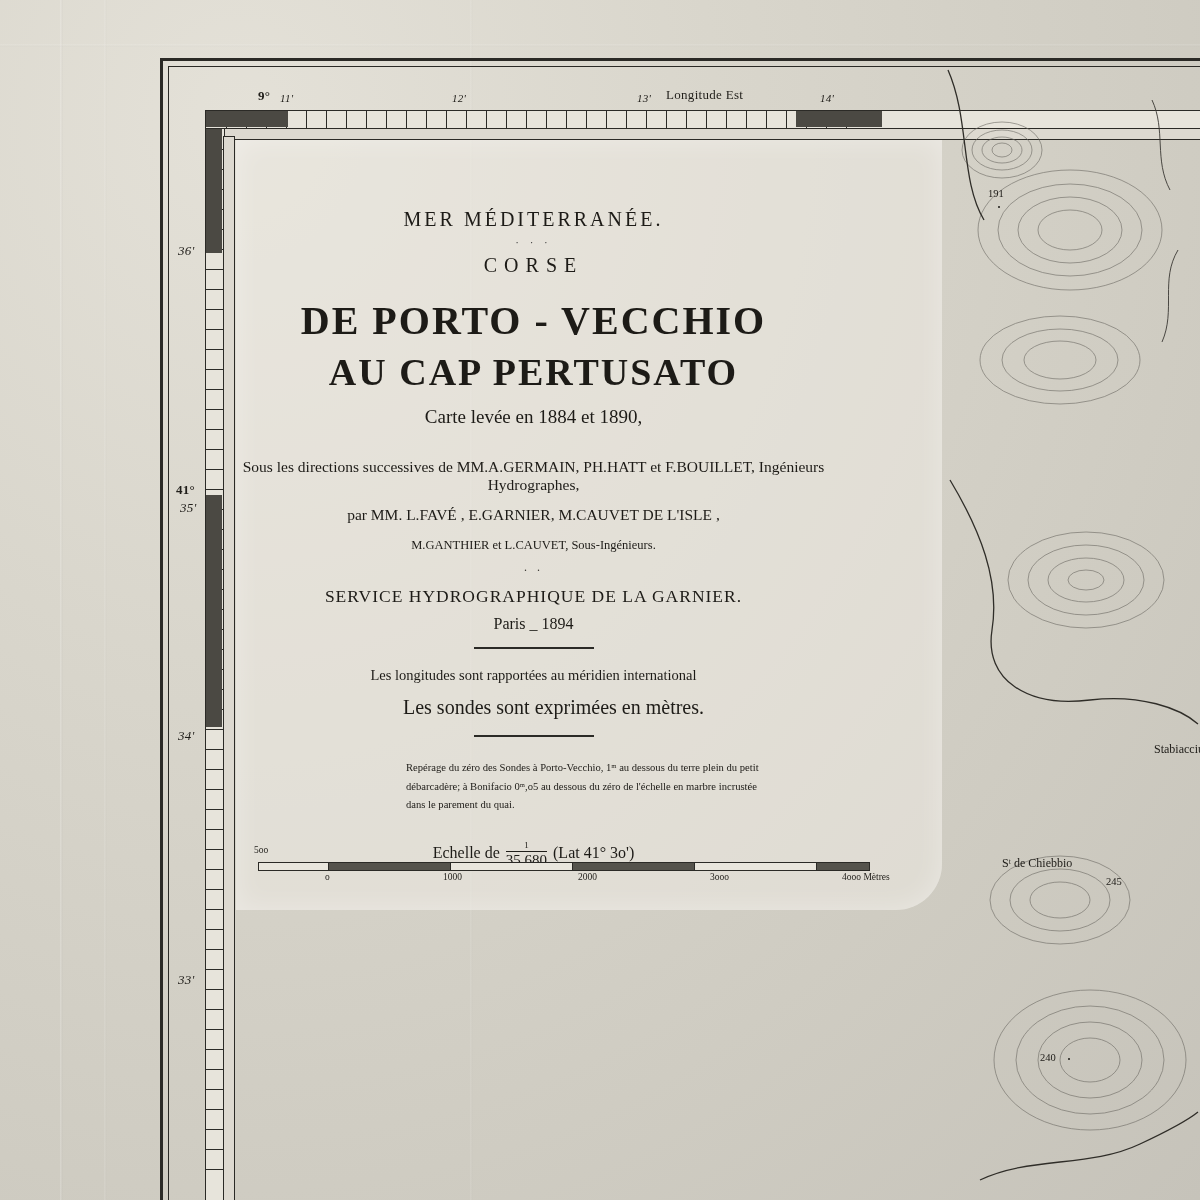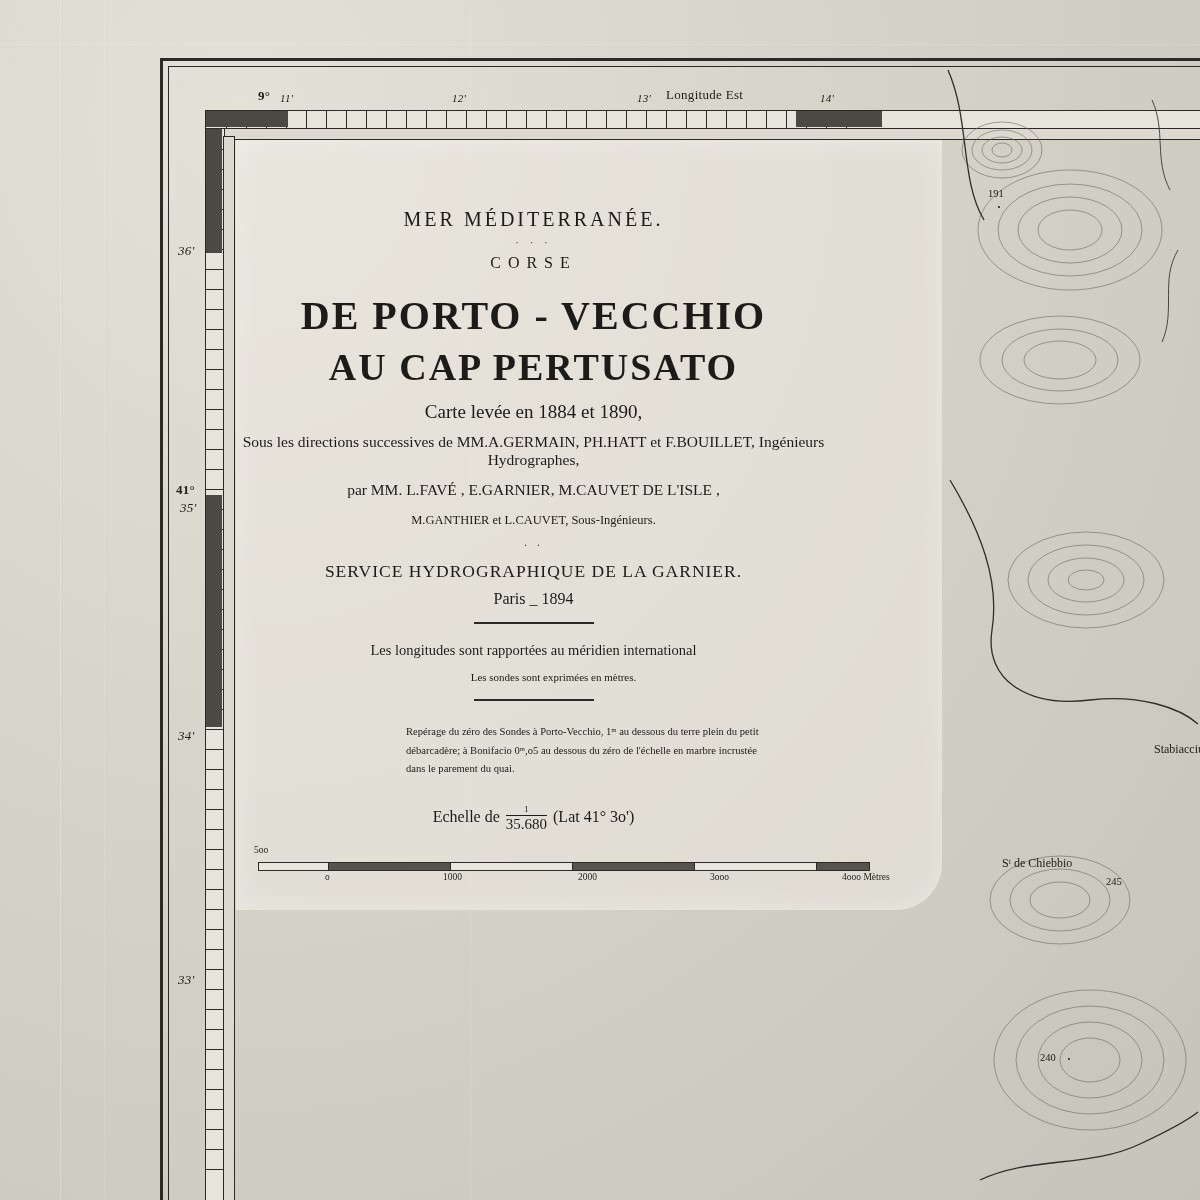--- a/index.html
+++ b/index.html
@@ -58,34 +58,34 @@
   
   .cartouche{
     position:absolute;left:236px;top:140px;width:706px;height:770px;
     background:rgba(236,233,225,.55);
     border-radius:0 0 46px 0;
     box-shadow:0 0 28px rgba(255,255,255,.35) inset;
   }
   .title-wrap{position:absolute;left:236px;top:150px;width:595px;text-align:center;}
   .t-mer{font-size:20px;letter-spacing:3px;margin-top:58px;}
   .dotline{font-size:11px;letter-spacing:4px;color:#333;margin:5px 0 6px;}
-  .t-corse{font-size:16px;letter-spacing:7px;}
+  .t-corse{font-size:20px;letter-spacing:7px;}
   .t-main1{font-size:40px;font-weight:bold;letter-spacing:2px;margin-top:20px;font-family:"Liberation Serif",serif;}
   .t-main2{font-size:38px;font-weight:bold;letter-spacing:2px;margin-top:6px;}
   .t-bouches{font-size:22px;letter-spacing:2px;margin-top:16px;}
   .t-carte{font-size:19px;margin-top:12px;}
-  .t-dir{font-size:15.5px;margin-top:10px;}
+  .t-dir{font-size:15.5px;margin-top:30px;}
   .t-par{font-size:15.5px;margin-top:12px;}
   .t-sous{font-size:12.5px;margin-top:14px;}
   .sep-dots{font-size:12px;letter-spacing:3px;margin:10px 0 8px;color:#3a3833;}
   .t-service{font-size:17.5px;letter-spacing:1px;margin-top:6px;}
   .t-paris{font-size:16px;margin-top:8px;}
   .rule{width:120px;height:2px;background:#2b2a26;margin:14px auto 0;}
   .t-long{font-size:14.5px;margin-top:18px;}
-  .t-sondes{font-size:11px;margin-top:12px;margin-left:40px;}
+  .t-sondes{font-size:20px;margin-top:12px;margin-left:40px;}
   .rule2{width:120px;height:2px;background:#2b2a26;margin:16px auto 0;}
   .note{font-size:10.6px;line-height:1.75;margin-top:22px;text-align:left;padding:0 60px 0 170px;}
   .t-echelle{font-size:16px;margin-top:26px;}
   .frac{display:inline-block;vertical-align:middle;text-align:center;font-size:9px;line-height:1;margin:0 2px;}
   .frac .num{display:block;border-bottom:1px solid #201e1a;padding:0 2px 1px;}
   .frac .den{display:block;padding-top:1px;font-size:15px;}
 
   
   .scalebar{position:absolute;left:258px;top:862px;width:610px;height:7px;}
   .sb-seg{position:absolute;top:0;height:7px;border:1px solid #2b2a26;}

